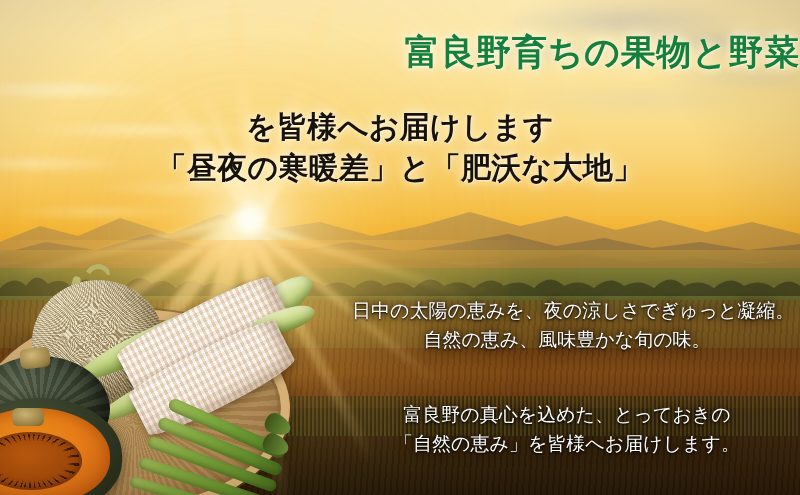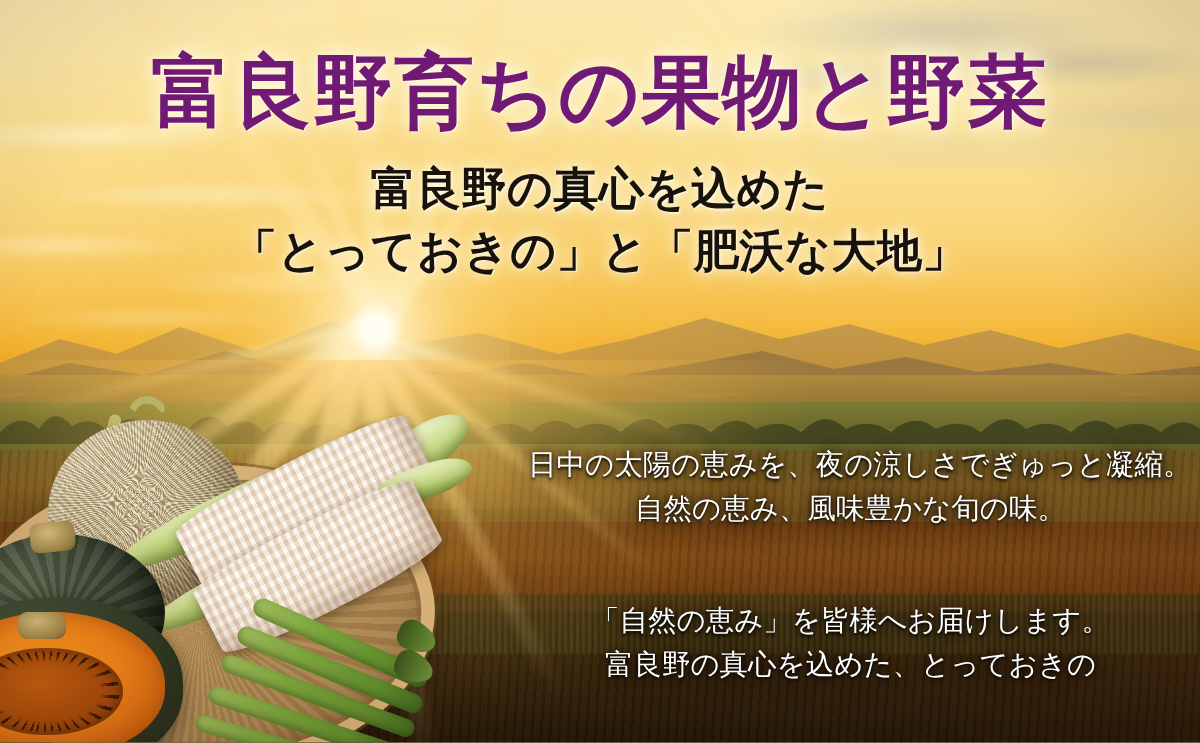--- a/index.html
+++ b/index.html
@@ -263,24 +263,24 @@
   }
   .asp-tip{
     position:absolute; width:20px; height:26px;
     border-radius:50% 50% 40% 40% / 70% 70% 30% 30%;
     background:linear-gradient(to bottom,#6d8c3a,#4e6b24 60%,#3a5118);
   }
 
   
   .title{
     position:absolute; left:0; top:34px; width:800px;
-    text-align:center;
-    font-size:53px; line-height:1.08;
+    text-align:right;
+    font-size:35px; line-height:1.08;
     font-weight:700; letter-spacing:.02em;
-    color:#701a75;
+    color:#15803d;
     text-shadow:
       0 0 10px rgba(255,252,235,.95),
       0 0 22px rgba(255,247,210,.85),
       1px 1px 0 rgba(255,255,255,.55);
     z-index:25;
   }
   .subtitle{
     position:absolute; left:0; top:106px; width:800px;
     text-align:center;
     font-size:30px; line-height:1.38;
@@ -400,27 +400,27 @@
     <div class="kabocha-cavity"></div>
     <div class="kabocha-seeds"></div>
     <div class="kabocha-half-stem"></div>
   </div>
 
   <div class="vignette"></div>
 
   <h1 class="title">富良野育ちの果物と野菜</h1>
 
   <div class="subtitle">
-    <div>富良野の真心を込めた</div>
-    <div>「とっておきの」と「肥沃な大地」</div>
+    <div>を皆様へお届けします</div>
+    <div>「昼夜の寒暖差」と「肥沃な大地」</div>
   </div>
 
   <div class="body-block body-1">
     <p>日中の太陽の恵みを、夜の涼しさでぎゅっと凝縮。</p>
     <p>自然の恵み、風味豊かな旬の味。</p>
   </div>
 
   <div class="body-block body-2">
+    <p>富良野の真心を込めた、とっておきの</p>
     <p>「自然の恵み」を皆様へお届けします。</p>
-    <p>富良野の真心を込めた、とっておきの</p>
   </div>
 
 </div>
 
 </body></html>

